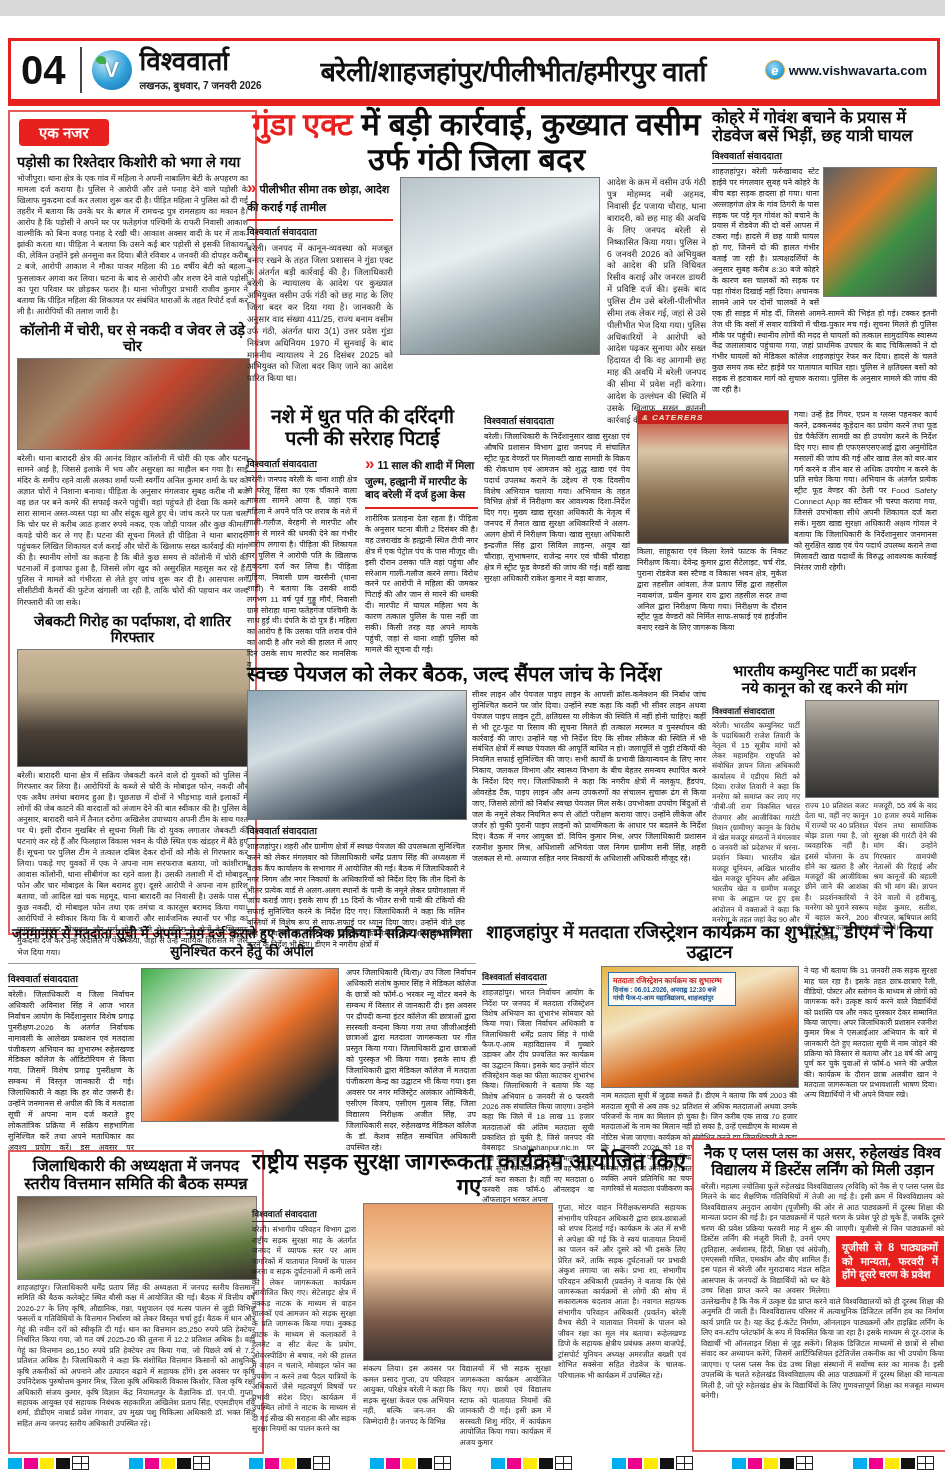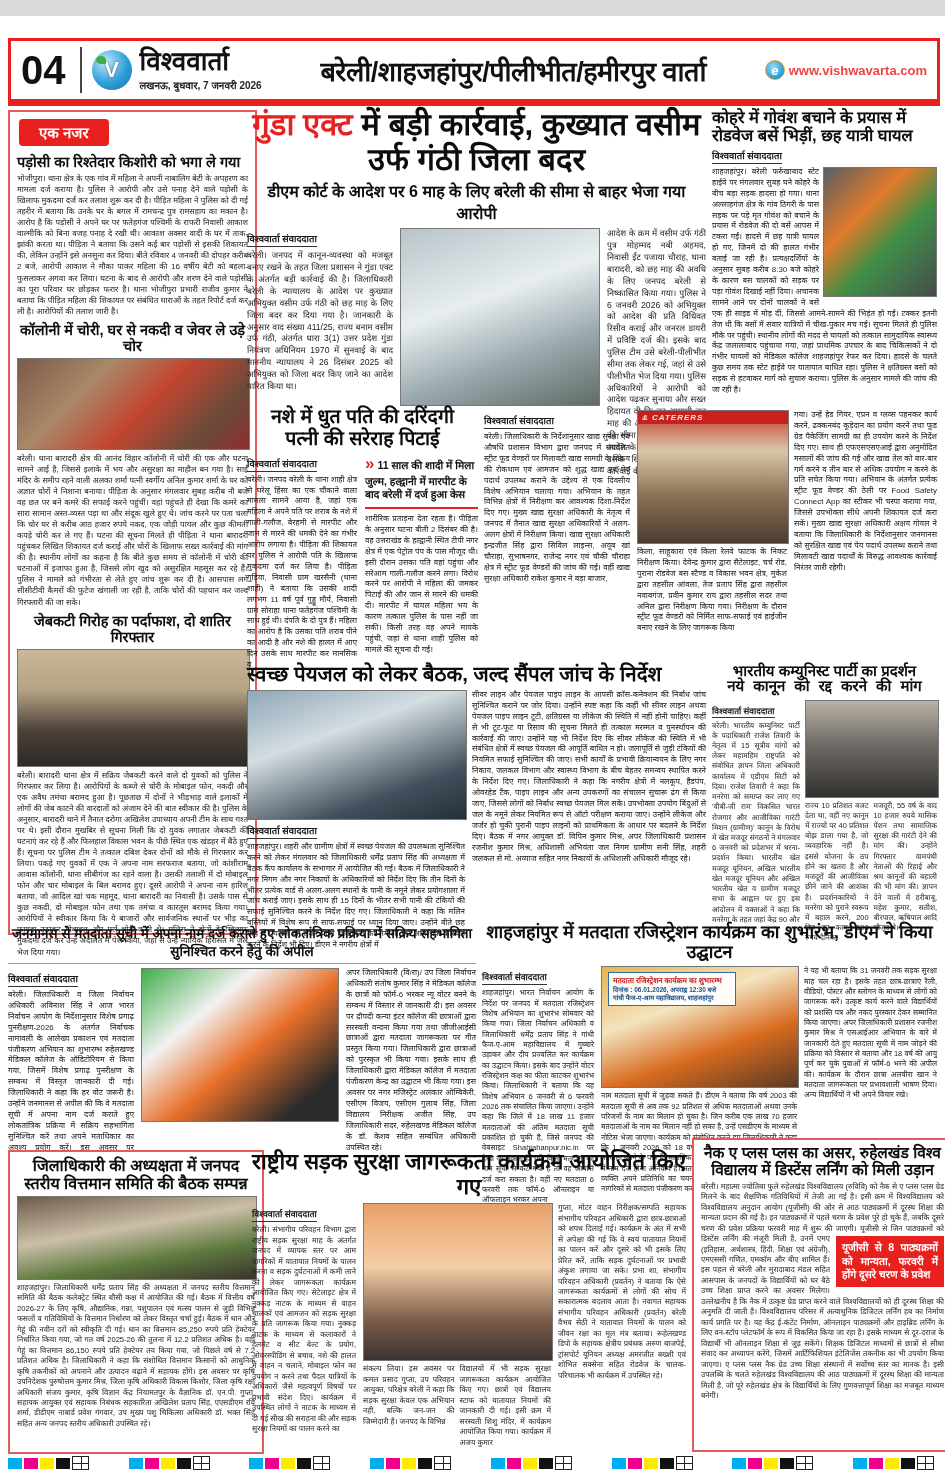--- a/index.html
+++ b/index.html
@@ -16,21 +16,21 @@
   .logo .v{color:#fff;font-weight:700;font-size:22px;text-shadow:0 0 2px #14506e;}
   .logo .leaf{position:absolute;left:4px;top:6px;width:10px;height:8px;background:#3fae49;border-radius:50% 50% 0 50%;}
   .masthead-block{display:flex;flex-direction:column;justify-content:center;}
   .masthead{font-size:26px;font-weight:700;color:#111;line-height:1.05;}
   .dateline{font-size:10px;font-weight:700;color:#222;margin-top:2px;}
   .edition-title{flex:1;text-align:center;font-size:27px;font-weight:700;color:#111;letter-spacing:-0.5px;}
   .website{display:flex;align-items:center;gap:4px;padding-right:10px;}
   .e-icon{width:18px;height:18px;border-radius:50%;background:radial-gradient(circle at 40% 35%,#9fd8f5,#1e9cd7 70%);
           color:#fff;font-weight:700;font-style:italic;font-size:13px;display:flex;align-items:center;justify-content:center;
           border:1px solid #f4a21d;}
-  .website span.url{font-size:13px;font-weight:700;color:#ef4444;}
+  .website span.url{font-size:13px;font-weight:700;color:#0f172a;}
   
   .headline{font-weight:700;color:#0d0d0d;line-height:1.12;}
   .center{text-align:center;}
   .subhead{font-weight:700;color:#0d0d0d;}
   .byline{font-weight:700;font-size:9.5px;border-bottom:1.5px solid #333;display:inline-block;padding-bottom:1px;margin:2px 0 3px;}
   .body-text{font-size:8.6px;line-height:1.38;text-align:justify;color:#222;}
   .kicker{font-weight:700;font-size:11px;line-height:1.3;color:#111;border-bottom:2px solid #e8201e;padding:0 0 5px 0;}
   .kicker .qm{color:#e8201e;font-size:17px;font-weight:700;margin-right:3px;}
   .red{color:#e8201e;}
   .photo{background:#9a9a9a;position:relative;overflow:hidden;}
@@ -102,23 +102,23 @@
     <div class="body-text" style="font-size:8px;margin-top:3px;">बरेली। थाना बारादरी क्षेत्र की आनंद विहार कॉलोनी में चोरी की एक और घटना सामने आई है, जिससे इलाके में भय और असुरक्षा का माहौल बन गया है। साईं मंदिर के समीप रहने वाली अलका शर्मा पत्नी स्वर्गीय अनिल कुमार शर्मा के घर को अज्ञात चोरों ने निशाना बनाया। पीड़िता के अनुसार मंगलवार सुबह करीब नौ बजे वह छत पर बने कमरे की सफाई करने पहुंचीं। वहां पहुंचते ही देखा कि कमरे का सारा सामान अस्त-व्यस्त पड़ा था और संदूक खुले हुए थे। जांच करने पर पता चला कि चोर घर से करीब आठ हजार रुपये नकद, एक जोड़ी पायल और कुछ कीमती कपड़े चोरी कर ले गए हैं। घटना की सूचना मिलते ही पीड़िता ने थाना बारादरी पहुंचकर लिखित शिकायत दर्ज कराई और चोरों के खिलाफ सख्त कार्रवाई की मांग की है। स्थानीय लोगों का कहना है कि बीते कुछ समय से कॉलोनी में चोरी की घटनाओं में इजाफा हुआ है, जिससे लोग खुद को असुरक्षित महसूस कर रहे हैं। पुलिस ने मामले को गंभीरता से लेते हुए जांच शुरू कर दी है। आसपास लगे सीसीटीवी कैमरों की फुटेज खंगाली जा रही है, ताकि चोरों की पहचान कर जल्द गिरफ्तारी की जा सके।</div>
     <div class="headline center" style="font-size:14.5px;margin:5px 0 4px;">जेबकटी गिरोह का पर्दाफाश, दो शातिर गिरफ्तार</div>
     <div class="photo framed ph-police" style="width:100%;height:116px;"></div>
     <div class="body-text" style="font-size:8px;margin-top:3px;">बरेली। बारादरी थाना क्षेत्र में सक्रिय जेबकटी करने वाले दो युवकों को पुलिस ने गिरफ्तार कर लिया है। आरोपियों के कब्जे से चोरी के मोबाइल फोन, नकदी और एक अवैध तमंचा बरामद हुआ है। पूछताछ में दोनों ने भीड़भाड़ वाले इलाकों में लोगों की जेब काटने की वारदातों को अंजाम देने की बात स्वीकार की है। पुलिस के अनुसार, बारादरी थाने में तैनात दरोगा अखिलेश उपाध्याय अपनी टीम के साथ गश्त पर थे। इसी दौरान मुखबिर से सूचना मिली कि दो युवक लगातार जेबकटी की घटनाएं कर रहे हैं और फिलहाल विकास भवन के पीछे स्थित एक खंडहर में बैठे हुए हैं। सूचना पर पुलिस टीम ने तत्काल दबिश देकर दोनों को मौके से गिरफ्तार कर लिया। पकड़े गए युवकों में एक ने अपना नाम सरफराज बताया, जो कांशीराम आवास कॉलोनी, थाना सीबीगंज का रहने वाला है। उसकी तलाशी में दो मोबाइल फोन और चार मोबाइल के बिल बरामद हुए। दूसरे आरोपी ने अपना नाम हारिश बताया, जो आदिल खां चक महमूद, थाना बारादरी का निवासी है। उसके पास से कुछ नकदी, दो मोबाइल फोन तथा एक तमंचा व कारतूस बरामद किया गया। आरोपियों ने स्वीकार किया कि ये बाजारों और सार्वजनिक स्थानों पर भीड़ का फायदा उठाकर मोबाइल और पर्स चोरी करते थे। पुलिस ने दोनों के खिलाफ मुकदमा दर्ज कर उन्हें अदालत में पेश किया, जहां से उन्हें न्यायिक हिरासत में जेल भेज दिया गया।</div>
   </div>
 
   <div class="abs" style="left:247px;top:92px;width:459px;height:298px;">
     <div class="headline center" style="font-size:31px;">
       <span class="red">गुंडा एक्ट</span><span> में बड़ी कार्रवाई, कुख्यात वसीम उर्फ गंठी जिला बदर</span>
     </div>
-    <div class="subhead center" style="font-size:16px;margin:3px 0 4px;">डीएम कोर्ट के आदेश पर 6 माह के लिए बरेली की सीमा से बाहर भेजा गया आरोपी</div>
     <div class="flexrow">
       <div style="width:146px;flex:none;">
+        <div class="kicker"><span class="qm">»</span><span>पीलीभीत सीमा तक छोड़ा, आदेश की कराई गई तामील</span></div>
         <div class="byline">विश्ववार्ता संवाददाता</div>
         <div class="body-text">बरेली। जनपद में कानून-व्यवस्था को मजबूत बनाए रखने के तहत जिला प्रशासन ने गुंडा एक्ट के अंतर्गत बड़ी कार्रवाई की है। जिलाधिकारी बरेली के न्यायालय के आदेश पर कुख्यात अभियुक्त वसीम उर्फ गंठी को छह माह के लिए जिला बदर कर दिया गया है। जानकारी के अनुसार वाद संख्या 411/25, राज्य बनाम वसीम उर्फ गंठी, अंतर्गत धारा 3(1) उत्तर प्रदेश गुंडा नियंत्रण अधिनियम 1970 में सुनवाई के बाद माननीय न्यायालय ने 26 दिसंबर 2025 को अभियुक्त को जिला बदर किए जाने का आदेश पारित किया था।</div>
       </div>
       <div class="photo framed ph-vehicle" style="width:198px;height:176px;flex:none;"></div>
       <div style="flex:1;">
         <div class="body-text">आदेश के क्रम में वसीम उर्फ गंठी पुत्र मोहम्मद नबी अहमद, निवासी ईंट पजाया चौराह, थाना बारादरी, को छह माह की अवधि के लिए जनपद बरेली से निष्कासित किया गया। पुलिस ने 6 जनवरी 2026 को अभियुक्त को आदेश की प्रति विधिवत रिसीव कराई और जनरल डायरी में प्रविष्टि दर्ज की। इसके बाद पुलिस टीम उसे बरेली-पीलीभीत सीमा तक लेकर गई, जहां से उसे पीलीभीत भेज दिया गया। पुलिस अधिकारियों ने आरोपी को आदेश पढ़कर सुनाया और सख्त हिदायत दी कि वह आगामी छह माह की अवधि में बरेली जनपद की सीमा में प्रवेश नहीं करेगा। आदेश के उल्लंघन की स्थिति में उसके खिलाफ सख्त कानूनी कार्रवाई की जाएगी।</div>
       </div>
     </div>
   </div>
 
@@ -176,21 +176,21 @@
       </div>
       <div style="flex:1;">
         <div class="body-text" style="font-size:7.9px;">सीवर लाइन और पेयजल पाइप लाइन के आपसी क्रॉस-कनेक्शन की निर्बाध जांच सुनिश्चित कराने पर जोर दिया। उन्होंने स्पष्ट कहा कि कहीं भी सीवर लाइन अथवा पेयजल पाइप लाइन टूटी, क्षतिग्रस्त या लीकेज की स्थिति में नहीं होनी चाहिए। कहीं से भी टूट-फूट या रिसाव की सूचना मिलते ही तत्काल मरम्मत व पुनर्स्थापन की कार्रवाई की जाए। उन्होंने यह भी निर्देश दिए कि सीवर लीकेज की स्थिति में भी संबंधित क्षेत्रों में स्वच्छ पेयजल की आपूर्ति बाधित न हो। जलापूर्ति से जुड़ी टंकियों की नियमित सफाई सुनिश्चित की जाए। सभी कार्यों के प्रभावी क्रियान्वयन के लिए नगर निकाय, जलकल विभाग और स्वास्थ्य विभाग के बीच बेहतर समन्वय स्थापित करने के निर्देश दिए गए। जिलाधिकारी ने कहा कि नगरीय क्षेत्रों में नलकूप, हैंडपंप, ओवरहेड टैंक, पाइप लाइन और अन्य उपकरणों का संचालन सुचारू ढंग से किया जाए, जिससे लोगों को निर्बाध स्वच्छ पेयजल मिल सके। उपभोक्ता उपयोग बिंदुओं से जल के नमूने लेकर नियमित रूप से ऑटो परीक्षण कराया जाए। उन्होंने लीकेज और जर्जर हो चुकी पुरानी पाइप लाइनों को प्राथमिकता के आधार पर बदलने के निर्देश दिए। बैठक में नगर आयुक्त डॉ. विपिन कुमार मिश्र, अपर जिलाधिकारी प्रशासन रजनीश कुमार मिश्र, अधिशासी अभियंता जल निगम ग्रामीण सनी सिंह, शहरी जलकल से मो. अय्याज सहित नगर निकायों के अधिशासी अधिकारी मौजूद रहे।</div>
       </div>
     </div>
   </div>
 
   <div class="abs" style="left:712px;top:647px;width:225px;height:256px;">
     <div class="headline center" style="font-size:15px;">
       <span style="display:block;">भारतीय कम्युनिस्ट पार्टी का प्रदर्शन</span>
-      <span style="display:block;font-family:Liberation Mono, monospace;">नये कानून को रद्द करने की मांग</span>
+      <span style="display:block;">नये कानून को रद्द करने की मांग</span>
     </div>
     <div class="flexrow" style="margin-top:3px;gap:5px;">
       <div style="width:88px;flex:none;">
         <div class="byline" style="font-size:8.5px;">विश्ववार्ता संवाददाता</div>
         <div class="body-text" style="font-size:7.4px;">बरेली। भारतीय कम्युनिस्ट पार्टी के पदाधिकारी राजेश तिवारी के नेतृत्व में 15 सूत्रीय मांगों को लेकर महामहिम राष्ट्रपति को संबोधित ज्ञापन जिला अधिकारी कार्यालय में एडीएम सिटी को दिया। राजेश तिवारी ने कहा कि मनरेगा को समाप्त कर लाए गए 'वीबी-जी राम' विकसित भारत रोजगार और आजीविका गारंटी मिशन (ग्रामीण)' कानून के विरोध में खेत मजदूर संगठनों ने मंगलवार 6 जनवरी को प्रदेशभर में धरना-प्रदर्शन किया। भारतीय खेत मजदूर यूनियन, अखिल भारतीय खेत मजदूर यूनियन और अखिल भारतीय खेत व ग्रामीण मजदूर सभा के आह्वान पर हुए इस आंदोलन में वक्ताओं ने कहा कि मनरेगा के तहत जहां केंद्र 90 और</div>
       </div>
       <div style="flex:1;">
         <div class="photo framed ph-protest" style="width:100%;height:96px;"></div>
         <div class="flexrow" style="gap:5px;margin-top:3px;">
           <div class="body-text" style="font-size:7.4px;flex:1;">राज्य 10 प्रतिशत बजट देता था, वहीं नए कानून में राज्यों पर 40 प्रतिशत बोझ डाला गया है, जो व्यवहारिक नहीं है। इससे योजना के ठप होने का खतरा है और मजदूरों की आजीविका छीने जाने की आशंका है। प्रदर्शनकारियों ने मनरेगा को पुराने स्वरूप में बहाल करने, 200 दिन का काम, 600 रुपये दैनिक</div>

